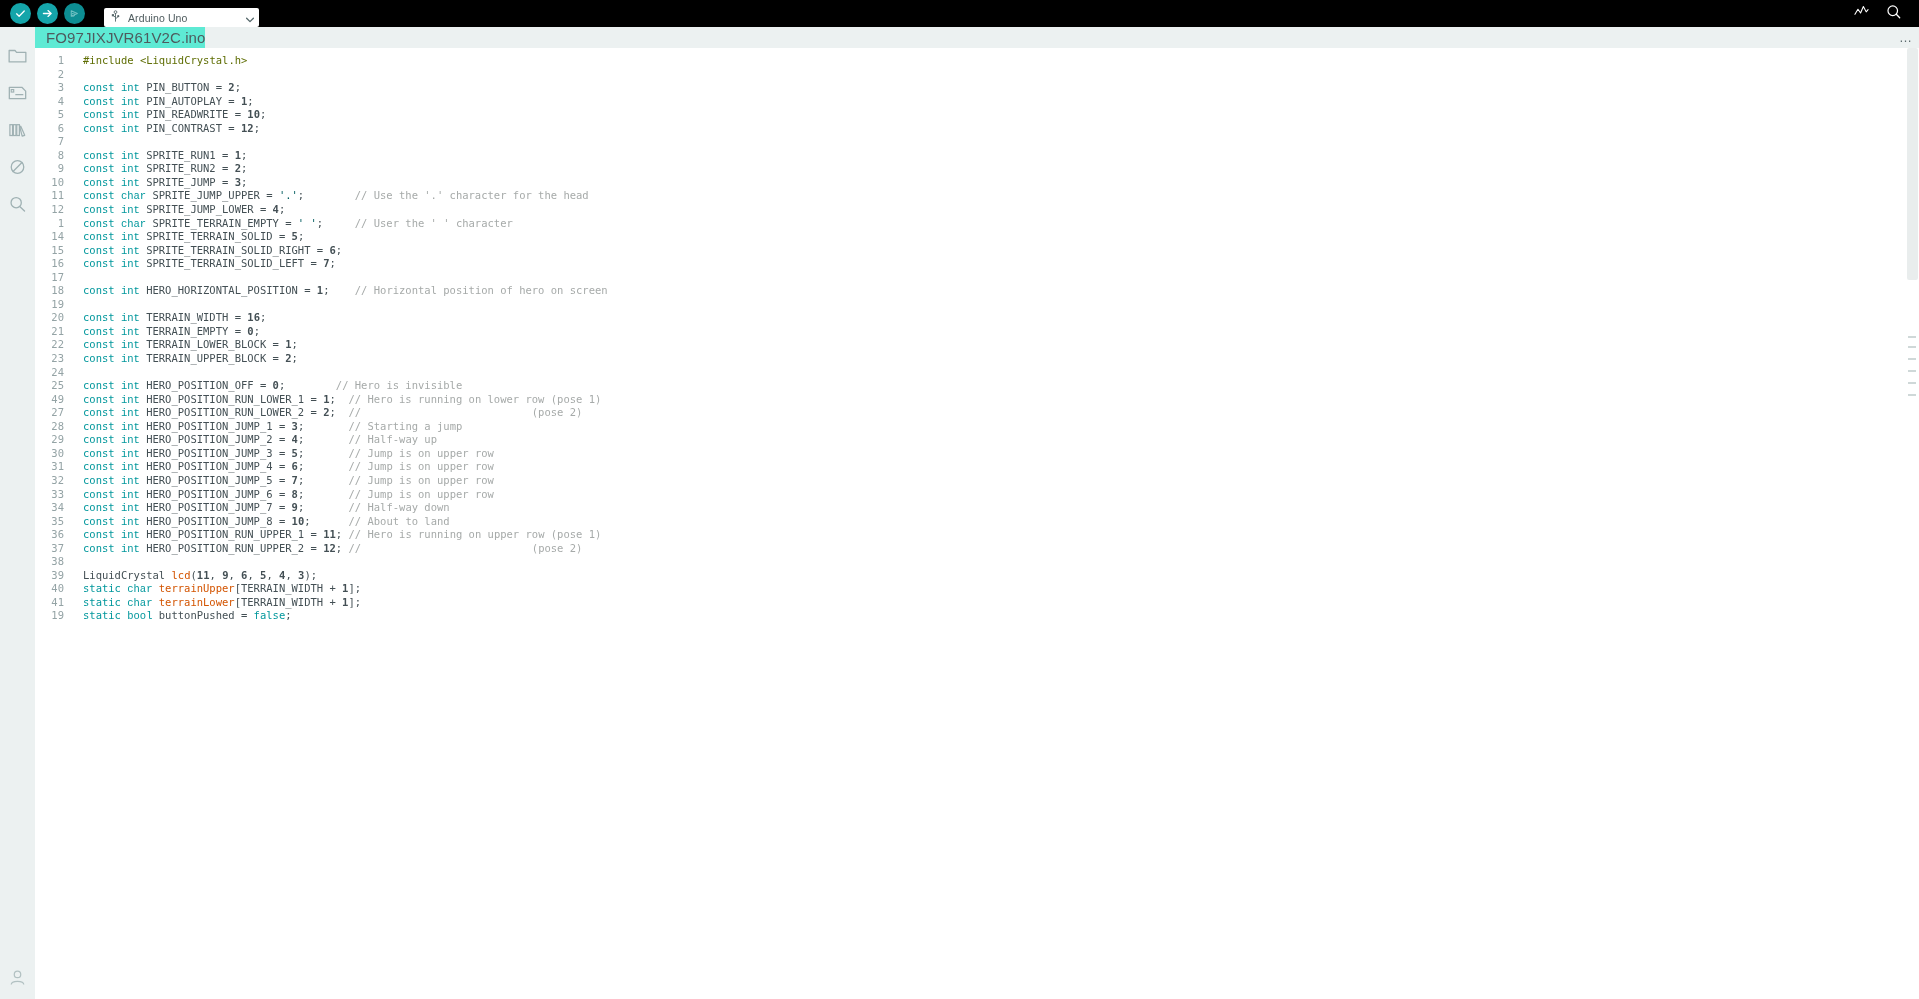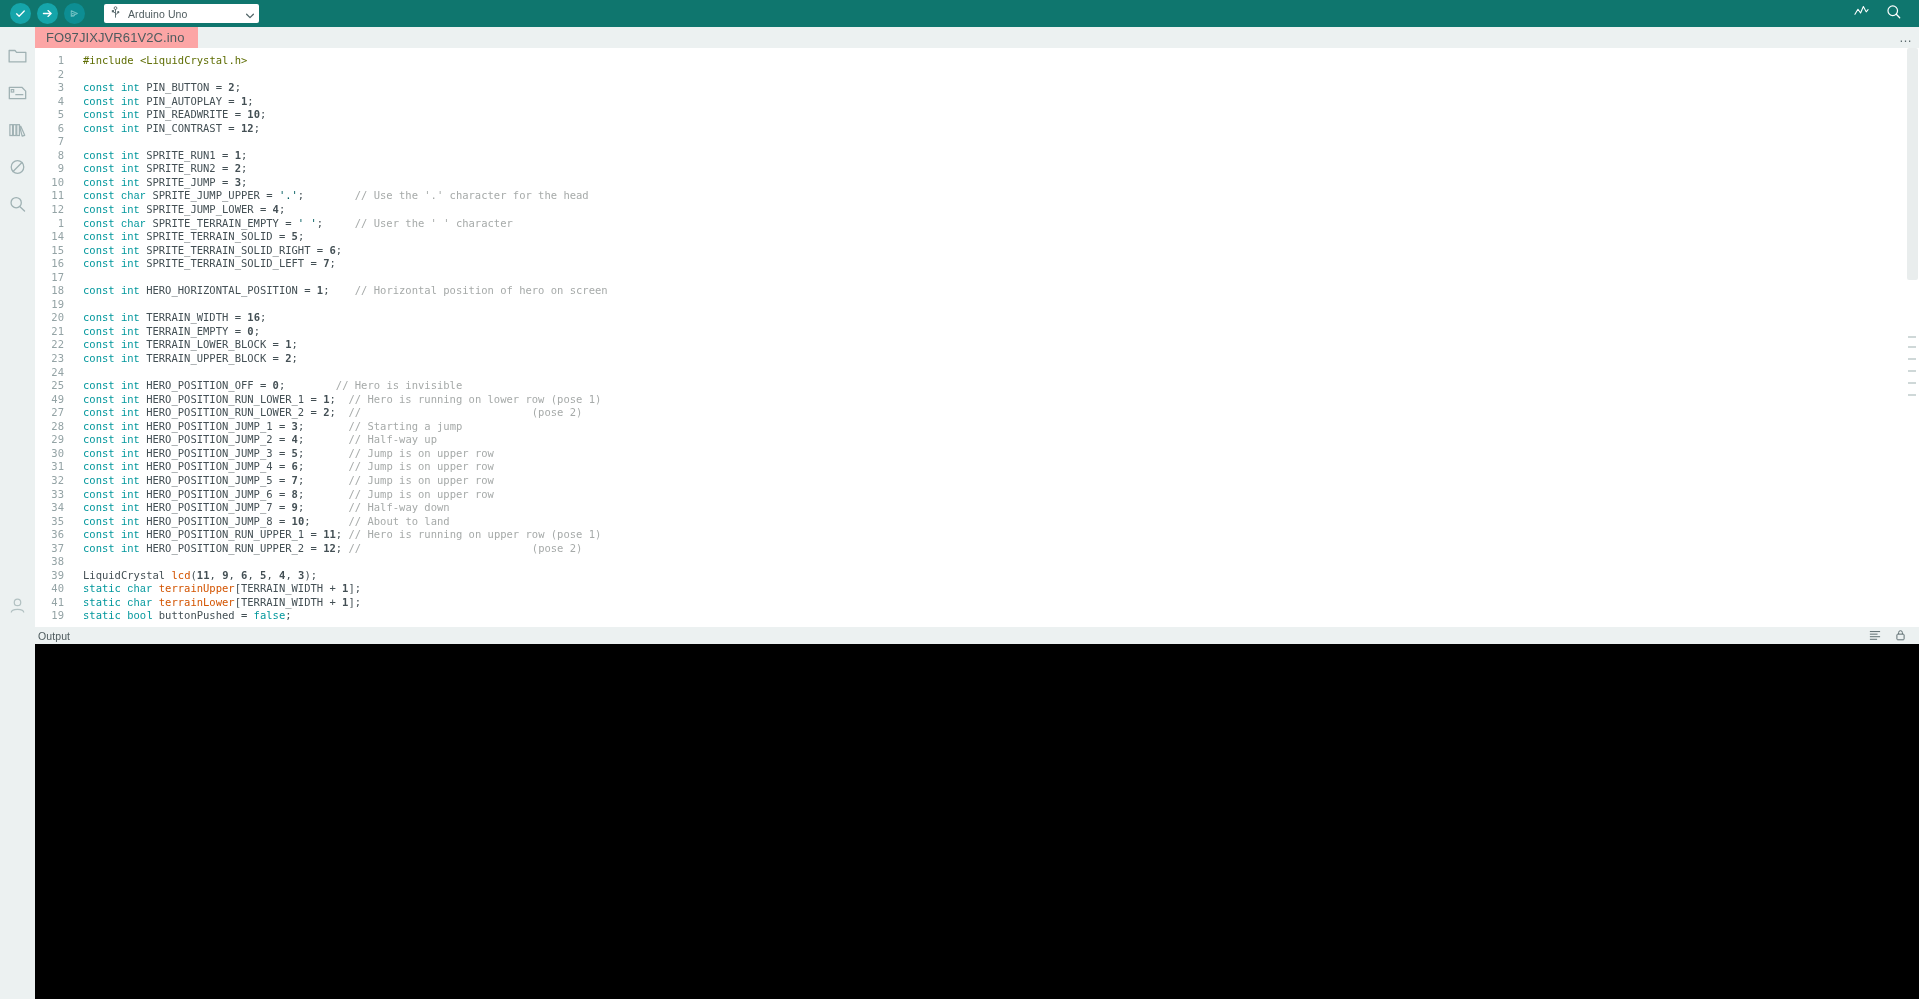--- a/index.html
+++ b/index.html
@@ -6,22 +6,22 @@
   html, body {
     width:1919px; height:999px;
     background:#ffffff;
     font-family:"Liberation Sans", sans-serif;
     overflow:hidden;
   }
   .app { position:relative; width:1919px; height:999px; display:flex; flex-direction:column; }
 
   
   .toolbar {
-    height:27px; background:#0f766e; display:flex; align-items:center;
-    padding:0 8px; flex:0 0 27px; position:relative;
+    height:27px; background:#000000; display:flex; 
+    padding:8px 8px; flex:0 0 27px; position:relative;
   }
   .tb-buttons { display:flex; align-items:center; gap:6px; margin-left:2px; }
   .tb-btn {
     width:21px; height:21px; border-radius:50%;
     display:flex; align-items:center; justify-content:center;
     background:#13a3a8; cursor:pointer;
   }
   .tb-btn.verify { background:#15a5aa; }
   .tb-btn.upload { background:#15a5aa; }
   .tb-btn.debug  { background:#0d8e93; }
@@ -57,22 +57,22 @@
   .act-bottom { width:35px; height:44px; display:flex; align-items:center; justify-content:center; cursor:pointer; }
 
   
   .editor-col { flex:1 1 auto; display:flex; flex-direction:column; min-width:0; }
 
   .tabbar {
     height:21px; flex:0 0 21px; background:#ecf1f1;
     display:flex; align-items:stretch; position:relative;
   }
   .tab {
-    background:#fca5a5; display:flex; align-items:center;
-    padding:0 14px 0 11px; font-size:13px; color:#4e5b5e;
+    background:#5eead4; display:flex; align-items:center;
+    padding:0 0 0 11px; font-size:15px; color:#4e5b5e;
     max-width:260px; white-space:nowrap; cursor:pointer; letter-spacing:.1px;
   }
   .tabbar-fill { flex:1 1 auto; background:#ecf1f1; }
   .tab-more {
     width:26px; display:flex; align-items:center; justify-content:center;
     color:#5c6b6e; font-size:13px; cursor:pointer; letter-spacing:1px;
   }
 
   .editor-wrap { flex:1 1 auto; position:relative; background:#ffffff; overflow:hidden; min-height:0; }
   .code-area {
@@ -295,36 +295,14 @@
           <div class="mm-mark" style="top:298px"></div>
           <div class="mm-mark" style="top:310px"></div>
           <div class="mm-mark" style="top:322px"></div>
           <div class="mm-mark" style="top:334px"></div>
           <div class="mm-mark" style="top:346px"></div>
         </div>
       </div>
     </div>
   </div>
 
-  <div class="output-zone">
-    <div class="output-header">
-      <span class="output-title">Output</span>
-      <div class="output-actions">
-        <span class="oico" title="Clear Output">
-          <svg width="12" height="12" viewBox="0 0 14 14">
-            <path d="M1.5 3 H12.5 M1.5 6 H9.5 M1.5 9 H12.5 M1.5 12 H9" stroke="#5d6e71" stroke-width="1.15" stroke-linecap="round"></path>
-          </svg>
-        </span>
-        <span class="oico" title="Toggle Auto Scroll">
-          <svg width="11" height="12" viewBox="0 0 12 14">
-            <rect x="1.8" y="6" width="8.4" height="6.6" rx="1" fill="none" stroke="#5d6e71" stroke-width="1.15"></rect>
-            <path d="M3.8 6 V4.2 A2.2 2.2 0 0 1 8.2 4.2 V6" fill="none" stroke="#5d6e71" stroke-width="1.15"></path>
-          </svg>
-        </span>
-      </div>
-    </div>
-    <div class="output-row">
-      <div class="output-sidepad"></div>
-      <div class="output-body"></div>
-    </div>
-  </div>
 
 </div>
 
 </body></html>

